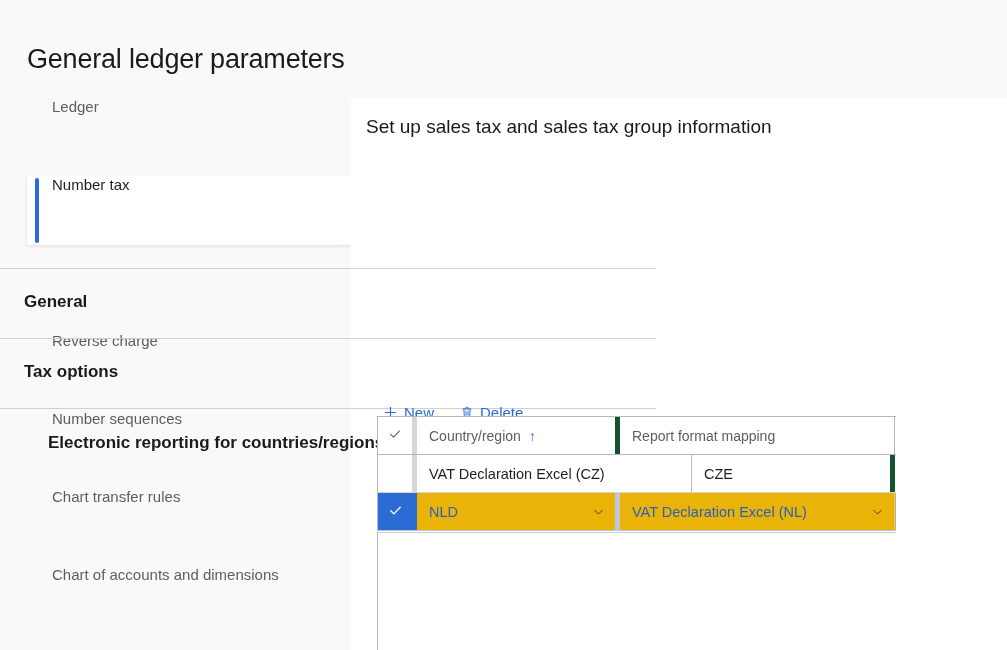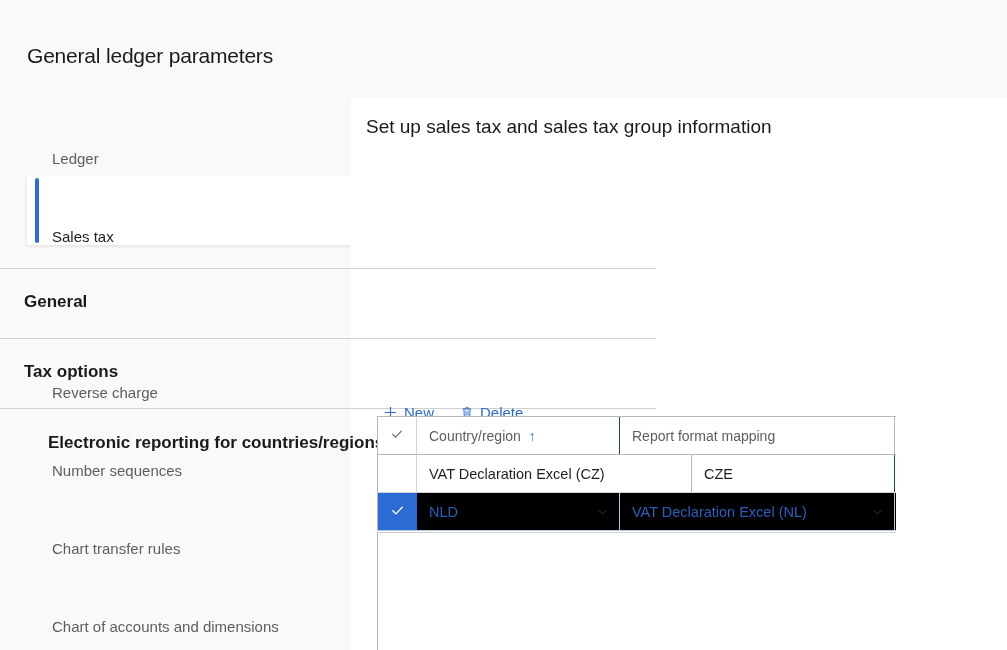--- a/index.html
+++ b/index.html
@@ -15,21 +15,21 @@
     color: #201f1e;
     overflow: hidden;
     position: relative;
   }
 
   
   #page-title {
     position: absolute;
     left: 27px;
     top: 44px;
-    font-size: 21px;
+    font-size: 27px;
     font-weight: 400;
     letter-spacing: -0.2px;
     color: #1b1a19;
     white-space: nowrap;
   }
 
   
   #shell {
     position: absolute;
     left: 0;
@@ -46,21 +46,21 @@
     width: 351px;
     height: 552px;
     background: #faf9f8;
   }
   .nav-item {
     position: absolute;
     left: 27px;
     width: 324px;
     height: 69px;
     display: flex;
-    align-items: flex-end;
+    align-items: flex-start;
     box-sizing: border-box;
     cursor: pointer;
   }
   .nav-item .nav-label {
     padding-left: 25px;
     font-size: 15px;
     color: #605e5c;
     white-space: nowrap;
   }
   .nav-item.selected {
@@ -157,26 +157,26 @@
   }
   .grid-row.header {
     background: #ffffff;
     border-bottom: 1px solid #b8b8b8;
   }
   .grid-row.data {
     background: #ffffff;
     border-bottom: 1px solid #d6d6d6;
   }
   .grid-row.data.selected {
-    background: #000000;
+    background: #eab308;
     border-bottom: 1px solid #b7c7e4;
   }
   .cell {
     box-sizing: border-box;
-    border-right: 1px solid #14532d;
+    border-right: 5px solid #14532d;
     display: flex;
     align-items: center;
     padding: 0 0 0 12px;
     font-size: 14.5px;
     position: relative;
     overflow: hidden;
     white-space: nowrap;
   }
   .cell.check {
     width: 39px;
@@ -241,21 +241,21 @@
 <div id="shell">
 
   <nav id="sidebar">
 
     <div class="nav-item" style="top:0px;">
       <span class="nav-label">Ledger</span>
     </div>
 
     <div class="nav-item selected" style="top:78px;">
       <span class="nav-accent"></span>
-      <span class="nav-label">Sales tax</span>
+      <span class="nav-label">Number tax</span>
     </div>
 
 
     <div class="nav-item" style="top:234px;">
       <span class="nav-label">Reverse charge</span>
     </div>
 
     <div class="nav-item" style="top:312px;">
       <span class="nav-label">Number sequences</span>
     </div>

